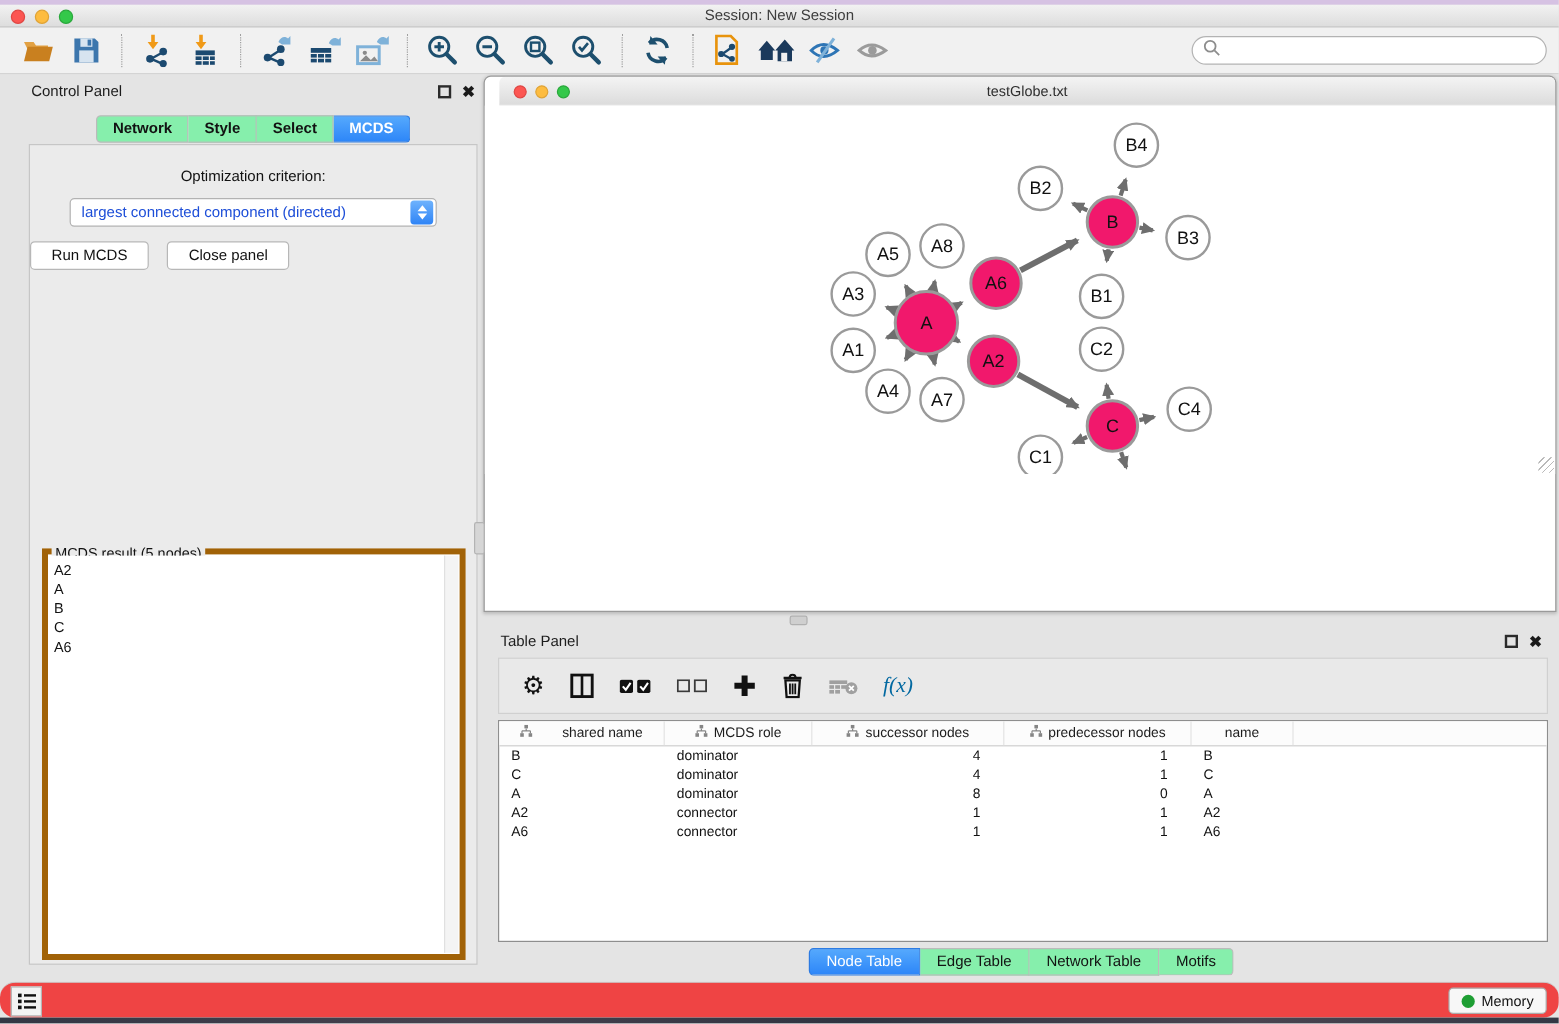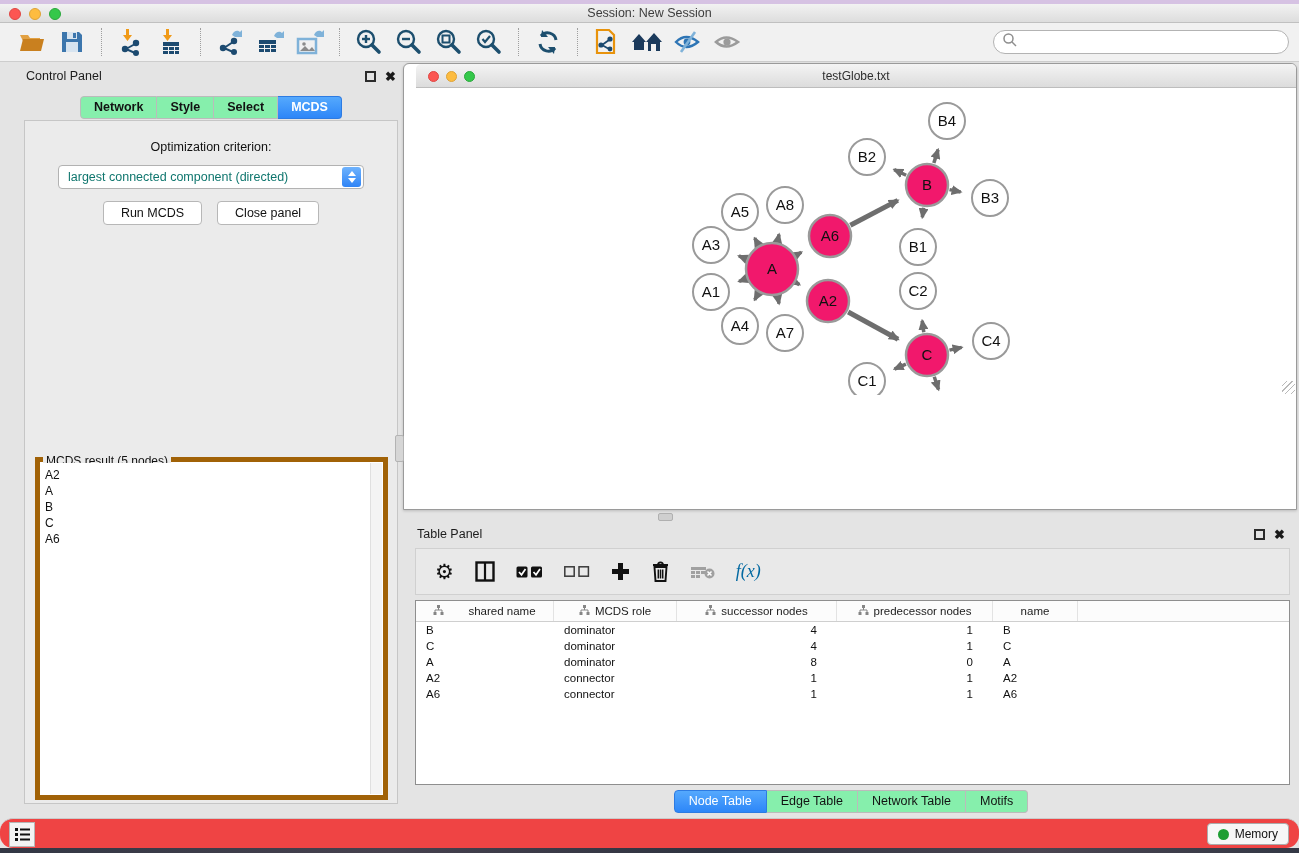--- a/index.html
+++ b/index.html
@@ -48,27 +48,27 @@
     font-size:12.5px; font-weight:bold; color:#121212; cursor:pointer; }
   .seg .tab:first-child { border-left:1px solid #bbb; border-radius:4px 0 0 4px; }
   .seg .tab:last-child { border-radius:0 4px 4px 0; }
   .seg .tab.active { background:linear-gradient(#55a9fd,#2d86f8); border-color:#2d7be2; color:#fff; }
   #cp-tabs { margin-top:6px; }
   #cp-box { position:absolute; left:8px; right:8px; top:58px; bottom:14px;
     background:#ebebeb; border:1px solid #c6c6c6; }
   #opt-label { text-align:center; font-size:12.5px; color:#111; margin-top:19px; }
   #opt-dropdown { width:306px; height:24px; margin:11px auto 0; background:#fff;
     border:1px solid #b2b2b2; border-radius:4px; display:flex; align-items:center; cursor:pointer; }
-  #opt-dropdown .val { flex:1; font-size:12.5px; color:#0f766e; padding-left:9px; white-space:nowrap; }
+  #opt-dropdown .val { flex:1; font-size:12.5px; color:#1d4ed8; padding-left:9px; white-space:nowrap; }
   .stepper { width:19px; height:20px; margin-right:2px; border-radius:3px;
     background:linear-gradient(#6fb3fd,#2f84f6); display:flex; flex-direction:column;
     align-items:center; justify-content:center; gap:2px; }
   .stepper .up { width:0;height:0;border-left:4px solid transparent;border-right:4px solid transparent;border-bottom:5px solid #fff; }
   .stepper .down { width:0;height:0;border-left:4px solid transparent;border-right:4px solid transparent;border-top:5px solid #fff; }
-  #cp-buttons { display:flex; justify-content:center; gap:15px; margin-top:12px; }
+  #cp-buttons { display:flex; justify-content:flex-start; gap:15px; margin-top:12px; }
   .btn { background:#fff; border:1px solid #b7b7b7; border-radius:4px; padding:4px 17px;
     font-size:12.5px; color:#111; cursor:pointer; font-family:"Liberation Sans",sans-serif; }
   #mcds-fieldset { position:absolute; left:10px; right:9px; top:336px; bottom:3px;
     border:5px solid #a16207; background:#fff; }
   #mcds-legend { position:absolute; top:-8px; left:3px; background:#ebebeb; padding:0 3px;
     font-size:12px; color:#111; }
   #mcds-list { position:absolute; inset:1px 13px 1px 1px; background:#fff; padding:4px 0 0 4px; }
   #mcds-scroll { position:absolute; top:1px; bottom:1px; right:1px; width:12px;
     background:#f4f4f4; border-left:1px solid #e0e0e0; }
   .mcds-item { font-size:12px; color:#111; line-height:16px; cursor:default; }

